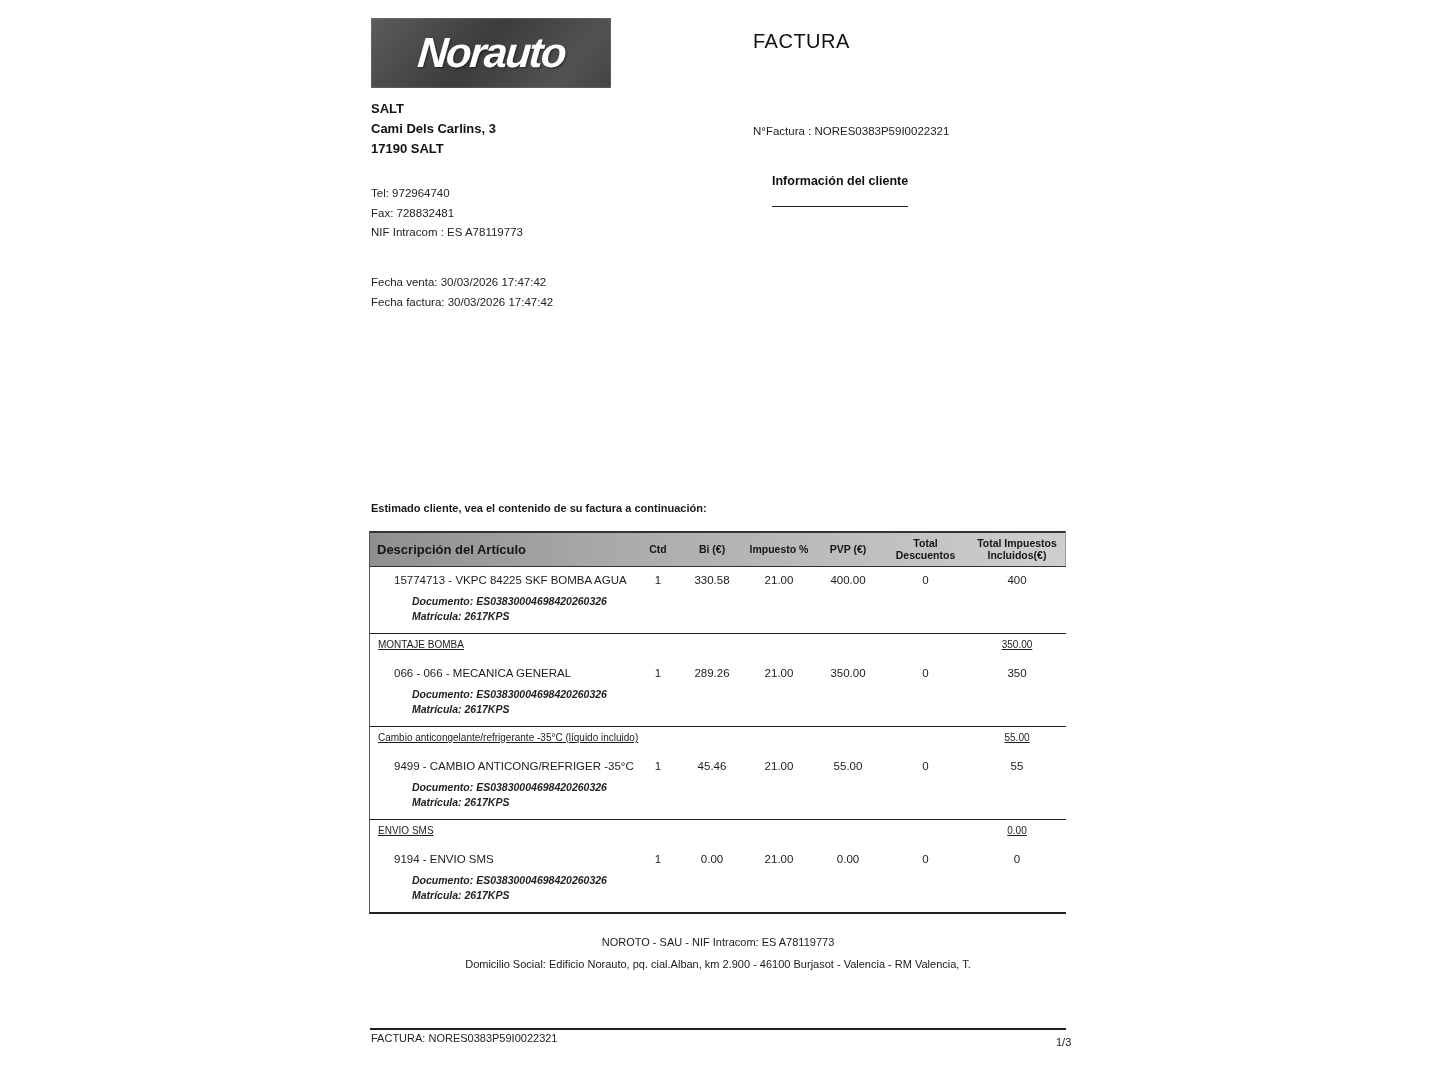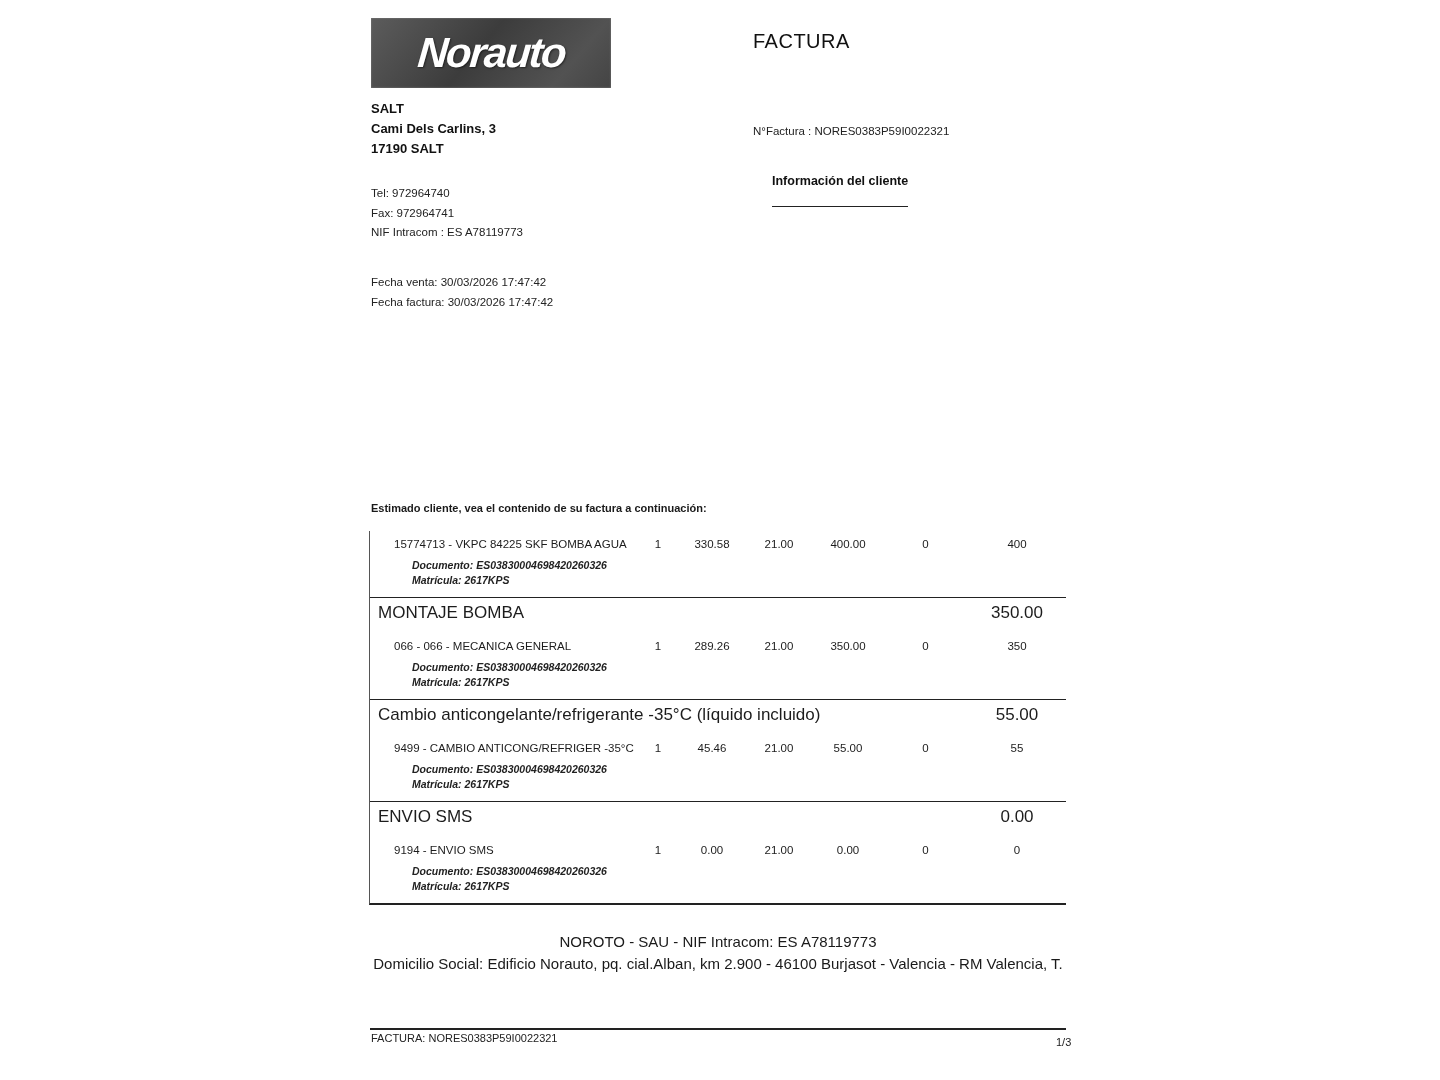--- a/index.html
+++ b/index.html
@@ -35,30 +35,30 @@
            border-top:2px solid #333; border-bottom:1.5px solid #333; min-height:36px;
            align-items:center; padding:2px 0 3px 0; border-right:1px solid #999; }
   .th-desc { font-size:13px; font-weight:bold; padding-left:7px; color:#161616; }
   .th { font-size:10.5px; font-weight:bold; text-align:center; color:#161616; line-height:12px; }
 
   .group { padding-bottom:9px; }
   .group + .group { border-top:1px solid #222; }
   .item-row { font-size:11.5px; padding-top:7px; }
   .item-desc { padding-left:24px; }
   .cell-num { text-align:center; }
-  .group-header-row { font-size:17px; padding-top:5px; }
+  .group-header-row { font-size:10px; padding-top:5px;text-decoration:underline; }
   .group-title { grid-column:1 / 7; padding-left:8px; }
   .group-total { grid-column:7; text-align:center; }
   .item-gap { margin-top:10px; }
   .subline { margin-left:42px; font-size:10.5px; font-weight:bold; font-style:italic; line-height:15px; color:#222; }
   .subline.first { margin-top:8px; }
 
   
   .footer-block { position:absolute; left:370px; top:934px; width:696px; text-align:center;
-                  font-size:15px; line-height:16px; color:#1a1a1a; }
+                  font-size:11px; line-height:16px; color:#1a1a1a; }
   .footer-l1 { margin-bottom:6px; }
 
   .bottom-rule { position:absolute; left:370px; top:1028px; width:696px; border-top:2px solid #222; }
   .bottom-ref { position:absolute; left:371px; top:1032px; font-size:11px; color:#222; }
   .bottom-page { position:absolute; left:1056px; top:1036px; font-size:11px; color:#222; }
 </style>
 </head>
 <body>
 
 <div class="page">
@@ -70,36 +70,45 @@
   <div class="doc-title">FACTURA</div>
 
   <div class="store-block">
     <div>SALT</div>
     <div>Cami Dels Carlins, 3</div>
     <div>17190 SALT</div>
   </div>
 
   <div class="contact-block">
     <div>Tel: 972964740</div>
-    <div>Fax: 972964741</div>
+    <div>Fax: 728832481</div>
     <div>NIF Intracom : ES A78119773</div>
   </div>
 
   <div class="dates-block">
     <div>Fecha venta: 30/03/2026 17:47:42</div>
     <div>Fecha factura: 30/03/2026 17:47:42</div>
   </div>
 
   <div class="invoice-no">N°Factura : NORES0383P59I0022321</div>
   <div class="client-heading">Información del cliente</div>
 
   <div class="intro-line">Estimado cliente, vea el contenido de su factura a continuación:</div>
 
   <div class="invoice-table">
 
+    <div class="row thead">
+      <div class="th-desc">Descripción del Artículo</div>
+      <div class="th">Ctd</div>
+      <div class="th">Bi (€)</div>
+      <div class="th">Impuesto %</div>
+      <div class="th">PVP (€)</div>
+      <div class="th">Total Descuentos</div>
+      <div class="th">Total Impuestos Incluidos(€)</div>
+    </div>
 
     <div class="group">
       <div class="row item-row">
         <div class="item-desc">15774713 - VKPC 84225 SKF BOMBA AGUA</div>
         <div class="cell-num">1</div>
         <div class="cell-num">330.58</div>
         <div class="cell-num">21.00</div>
         <div class="cell-num">400.00</div>
         <div class="cell-num">0</div>
         <div class="cell-num">400</div>

